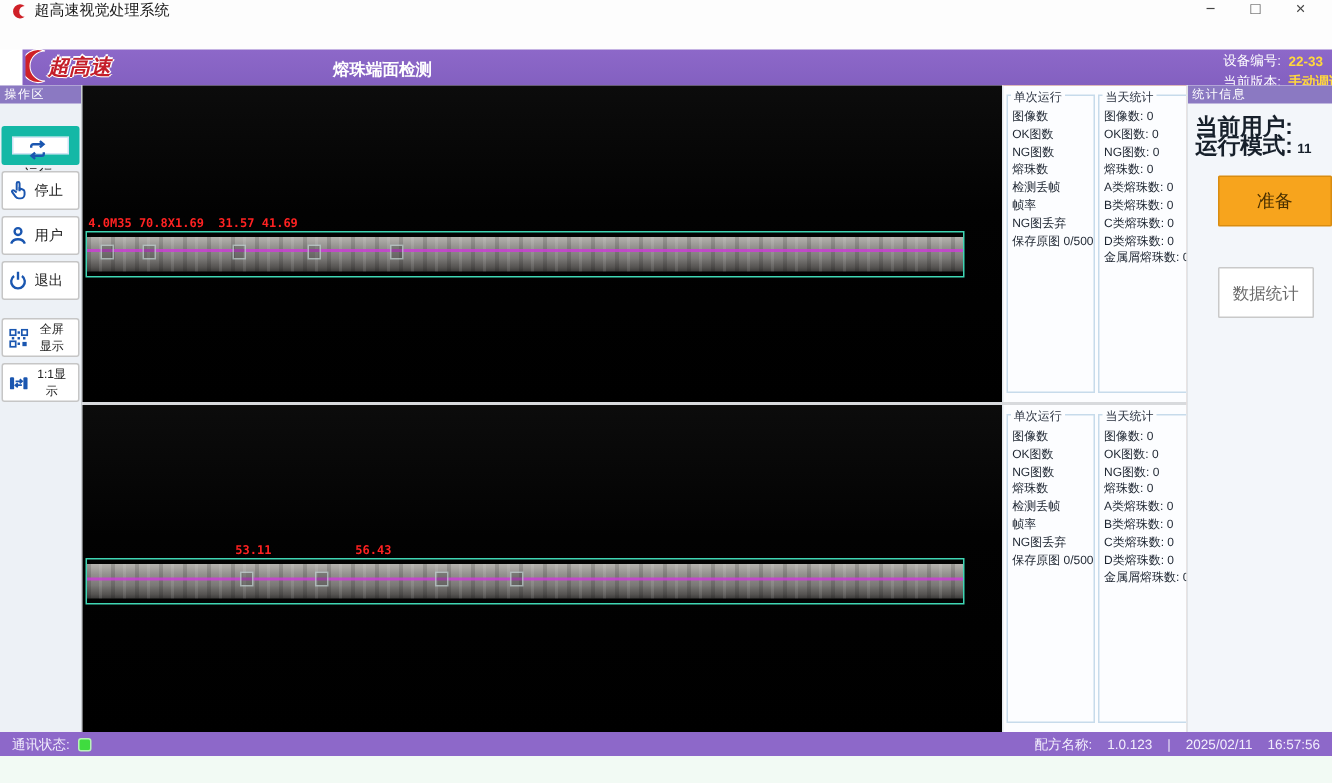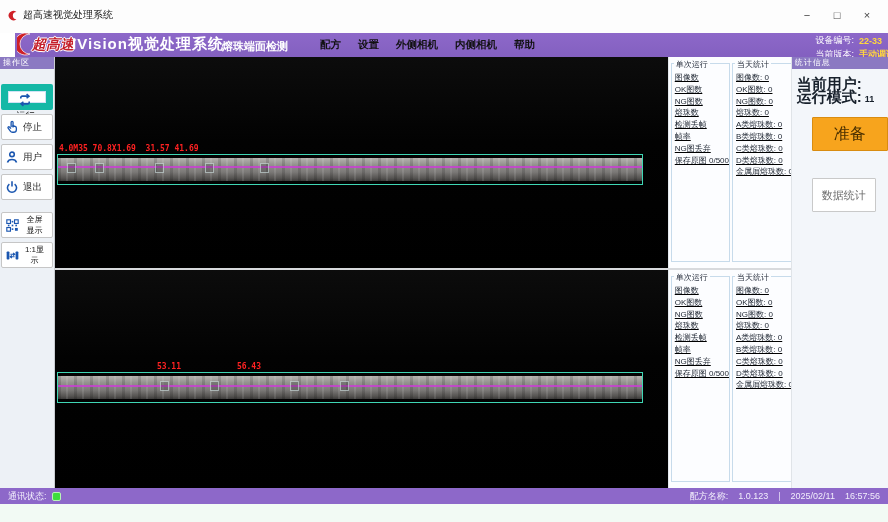--- a/index.html
+++ b/index.html
@@ -2,21 +2,21 @@
 <html style="--accent: #8d68c9; --panel-header: #8b79c2; --orange: #f7a41d; --status-green: #3fdc3f; --teal: #3fd6b4; --magenta: #c93fd2; --annotation-red: #ff2222; --icon-blue: #1a56b0; --value-yellow: #ffd83d;"><head>
 <meta charset="utf-8">
 <style>
   html,body{margin:0;padding:0;background:#ffffff;}
   *{box-sizing:border-box;}
   body{font-family:"Liberation Sans","DejaVu Sans",sans-serif;}
   .screen{position:relative;width:888px;height:522px;background:#fff;overflow:hidden;}
 
   
   .titlebar{position:absolute;left:0;top:0;width:888px;height:33px;background:#fdfdfd;
-    display:flex;align-items:center;justify-content:space-between;padding:0 6px 3px 7px;}
+    display:flex;align-items:flex-start;justify-content:space-between;padding:0 6px 3px 7px;}
   .titlebar-left{display:flex;align-items:center;gap:5px;}
   .titlebar-title{font-size:10px;color:#1a1a1a;}
   .win-controls{display:flex;align-items:center;gap:0;}
   .win-btn{width:30px;text-align:center;font-size:11px;color:#444;cursor:default;line-height:12px;}
 
   
   .header{position:absolute;left:15px;top:33px;width:888px;height:24px;
     background:linear-gradient(180deg,var(--accent,#8d68c9),#8360c0);}
   .logo-emblem{position:absolute;left:2px;top:-3px;width:15px;height:28px;}
   .logo-text{position:absolute;left:17px;top:3px;font-size:14px;font-weight:bold;font-style:italic;
@@ -71,34 +71,34 @@
 
   
   .stats-col{width:123px;height:100%;display:flex;flex-direction:column;background:#c2410c;}
   .stats-panel{background:#fcfdff;border-left:1px solid #e4e9ee;display:flex;gap:2px;padding:6px 1px 4px 2px;}
   .sp-top{height:211px;}
   .sp-gap{height:2px;background:#d8dadd;}
   .sp-bottom{height:218px;}
   .groupbox{position:relative;border:1px solid #c7dbeb;flex:1;height:calc(100% - 2px);}
   .groupbox .legend{position:absolute;top:-5px;left:2px;background:#fcfdff;padding:0 2px;
     font-size:8px;color:#2a3240;white-space:nowrap;}
-  .stat-rows{margin-top:8px;text-decoration:underline;}
+  .stat-rows{margin-top:8px;}
   .stat-row{font-size:8px;color:#1c2430;padding-left:3px;height:11.8px;line-height:11.8px;white-space:nowrap;overflow:hidden;}
 
   
   .info-panel{width:110px;height:100%;background:#f3f6fa;border-left:1px solid #e0e4e8;position:relative;}
   .info-content{position:relative;height:calc(100% - 12px);}
   .info-row{position:absolute;left:5px;display:flex;gap:3px;align-items:baseline;}
   .ir-user{top:6px;}
   .ir-recipe{top:19px;}
   .info-label{font-size:15px;font-weight:bold;color:#17202b;}
   .info-value{font-size:9px;font-weight:bold;color:#17202b;}
   .btn-prepare{position:absolute;left:20px;top:48px;width:76px;height:34px;
     background:var(--orange,#f7a41d);border:1px solid #d98c10;border-radius:1px;
-    font-size:16px;color:#4a3000;display:flex;align-items:center;justify-content:center;cursor:default;
+    font-size:12px;color:#4a3000;display:flex;align-items:center;justify-content:center;cursor:default;
     font-family:"Liberation Serif","DejaVu Serif",serif;}
   .btn-datastats{position:absolute;left:20px;top:109px;width:64px;height:34px;
     background:#fff;border:1px solid #c9c9c9;border-radius:1px;
     font-size:11px;color:#6b6b6b;display:flex;align-items:center;justify-content:center;cursor:default;
     font-family:"Liberation Serif","DejaVu Serif",serif;}
 
   
   .statusbar{position:absolute;left:0;top:488px;width:888px;height:16px;background:var(--accent,#8d68c9);
     display:flex;align-items:center;justify-content:space-between;padding:0 8px;}
   .status-left{display:flex;align-items:center;gap:5px;}
@@ -128,29 +128,21 @@
       <span class="win-btn">□</span>
       <span class="win-btn">×</span>
     </div>
   </div>
 
   <div class="header">
     <svg class="logo-emblem" viewBox="0 0 15 28">
       <path d="M13 4 A11 11 0 1 0 13 24 A8 8 0 1 1 13 4 Z" fill="#cf2027" stroke="#fff" stroke-width="0.7"></path>
     </svg>
     <span class="logo-text">超高速</span>
-    <span class="app-name">IVision视觉处理系统</span>
     <span class="app-subtitle">熔珠端面检测</span>
-    <nav class="menu">
-        <span class="menu-item">配方</span>
-        <span class="menu-item">设置</span>
-        <span class="menu-item">外侧相机</span>
-        <span class="menu-item">内侧相机</span>
-        <span class="menu-item">帮助</span>
-      </nav>
     <div class="device-info">
       <span class="dev-label">设备编号:</span>
       <span class="dev-value">22-33</span>
       <span class="dev-label">当前版本:</span>
       <span class="dev-value">手动调试</span>
     </div>
   </div>
 
   <div class="main">
 

